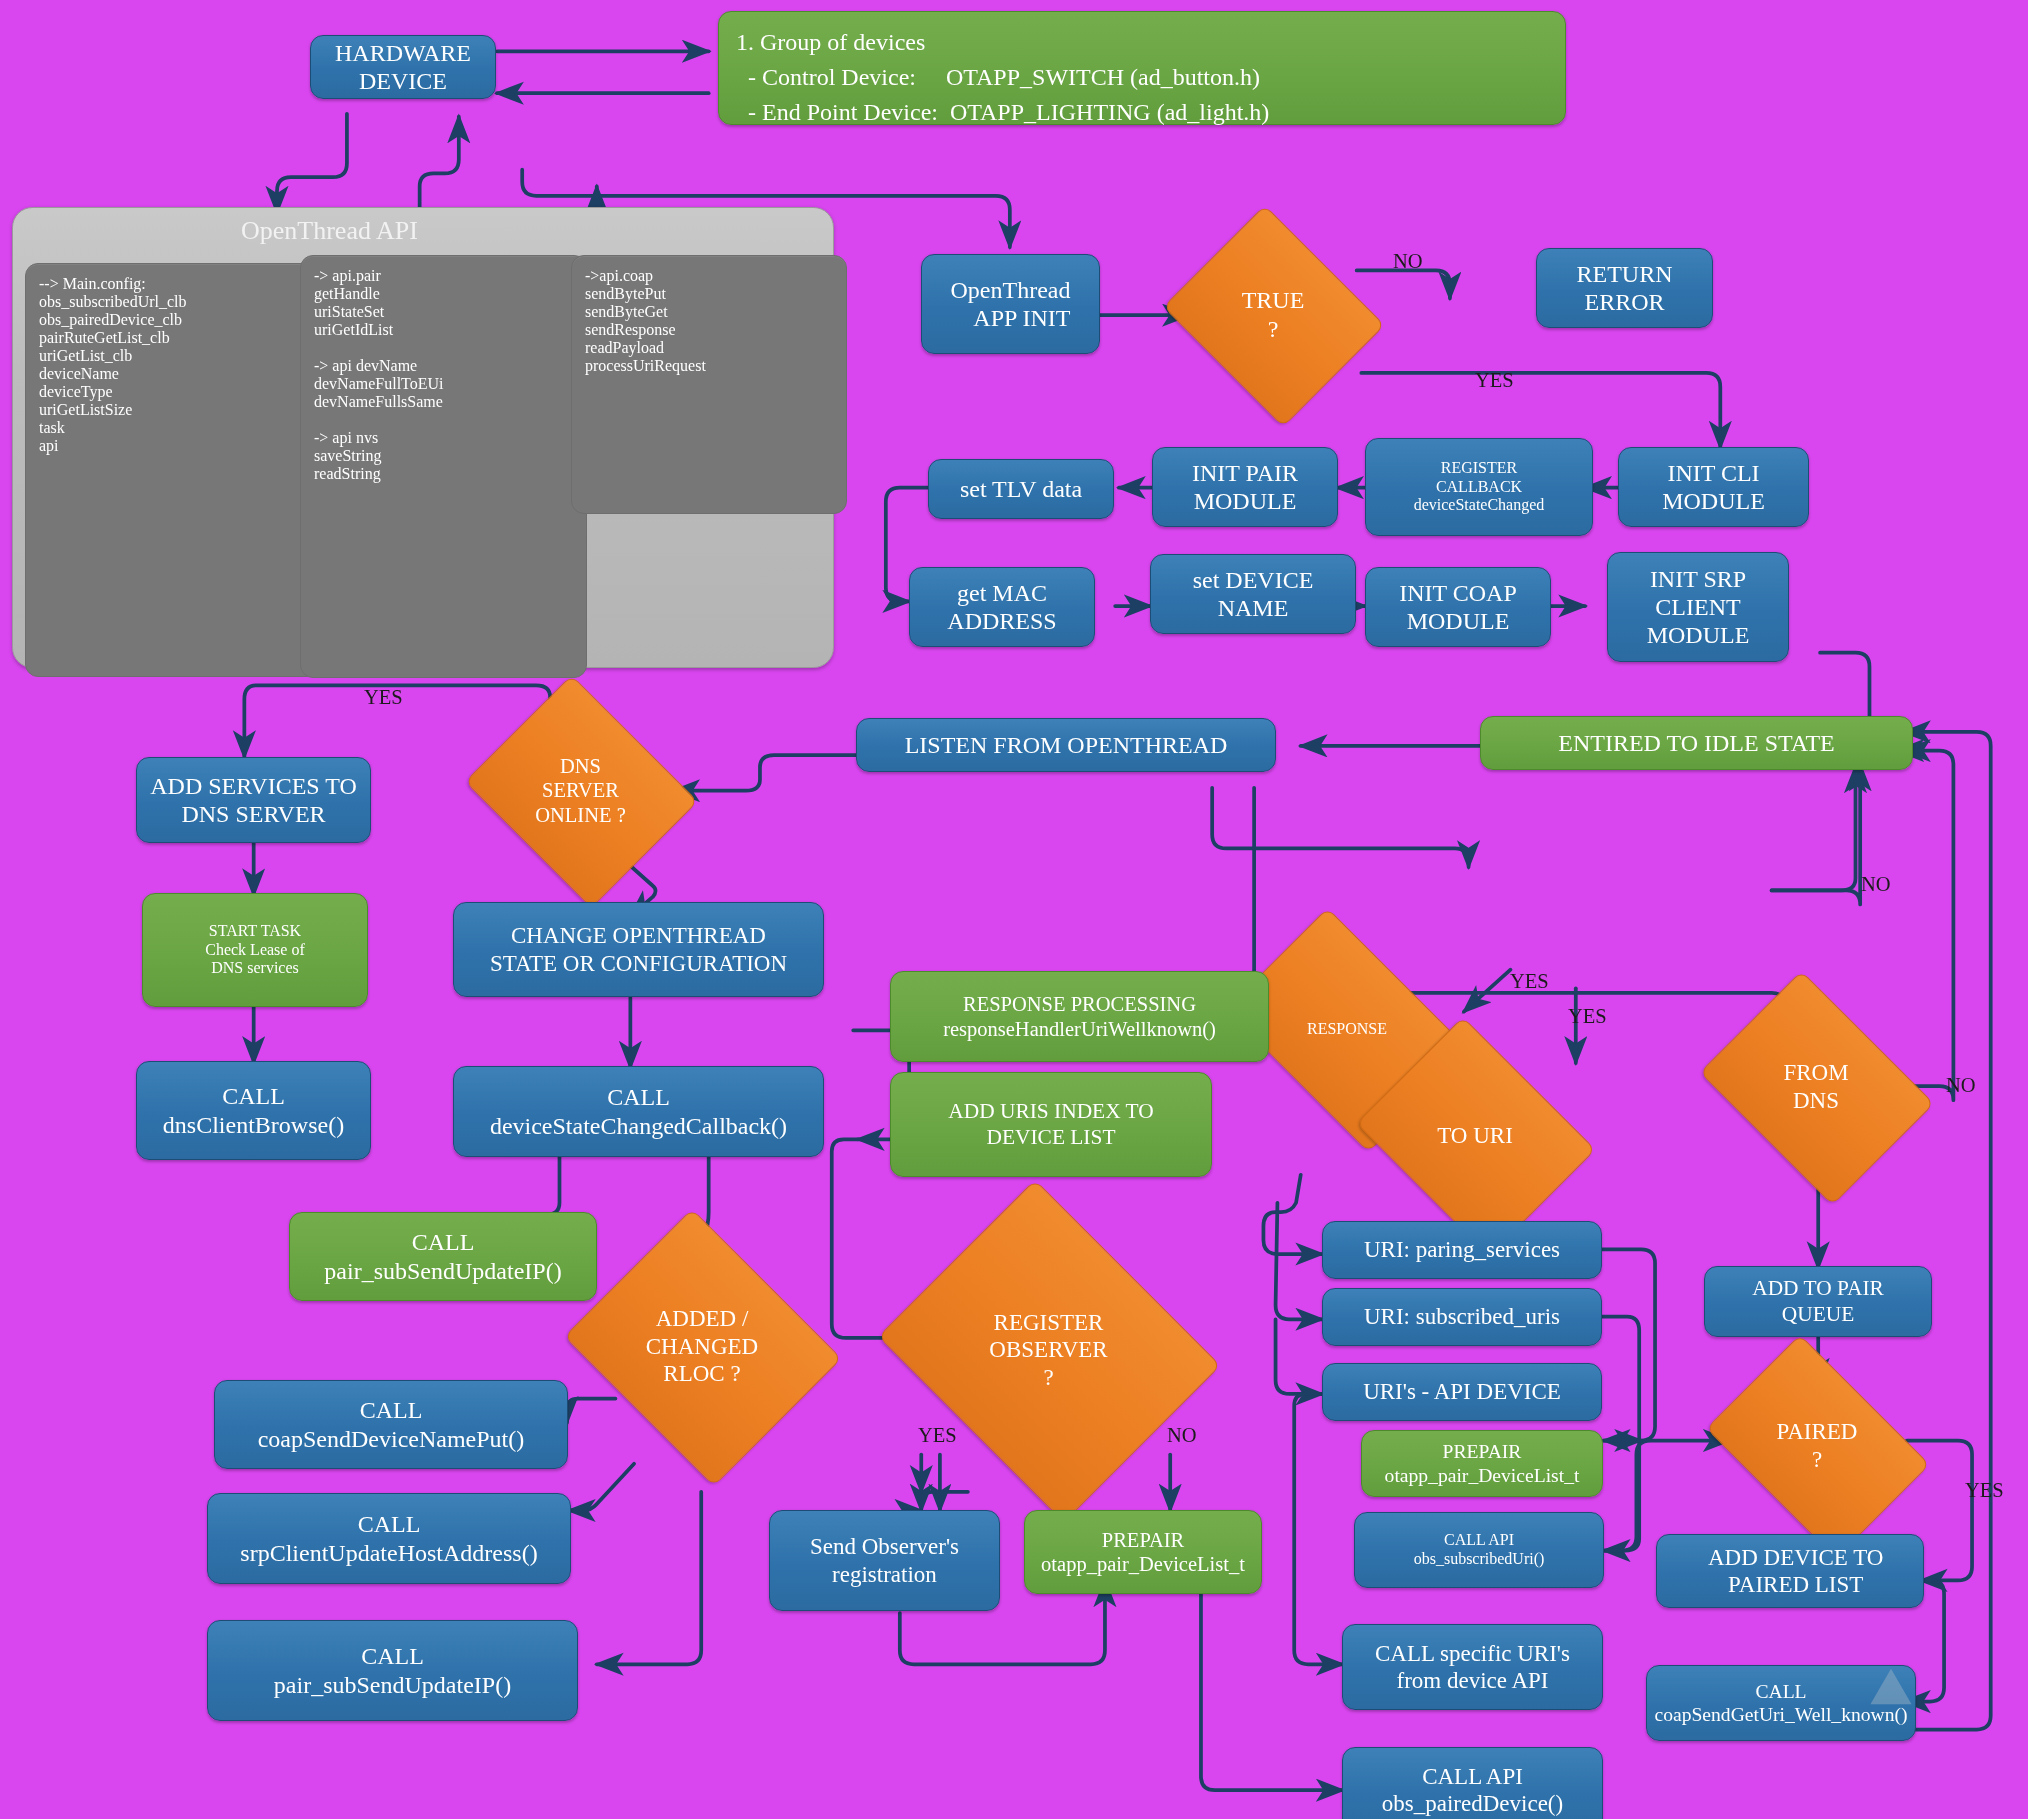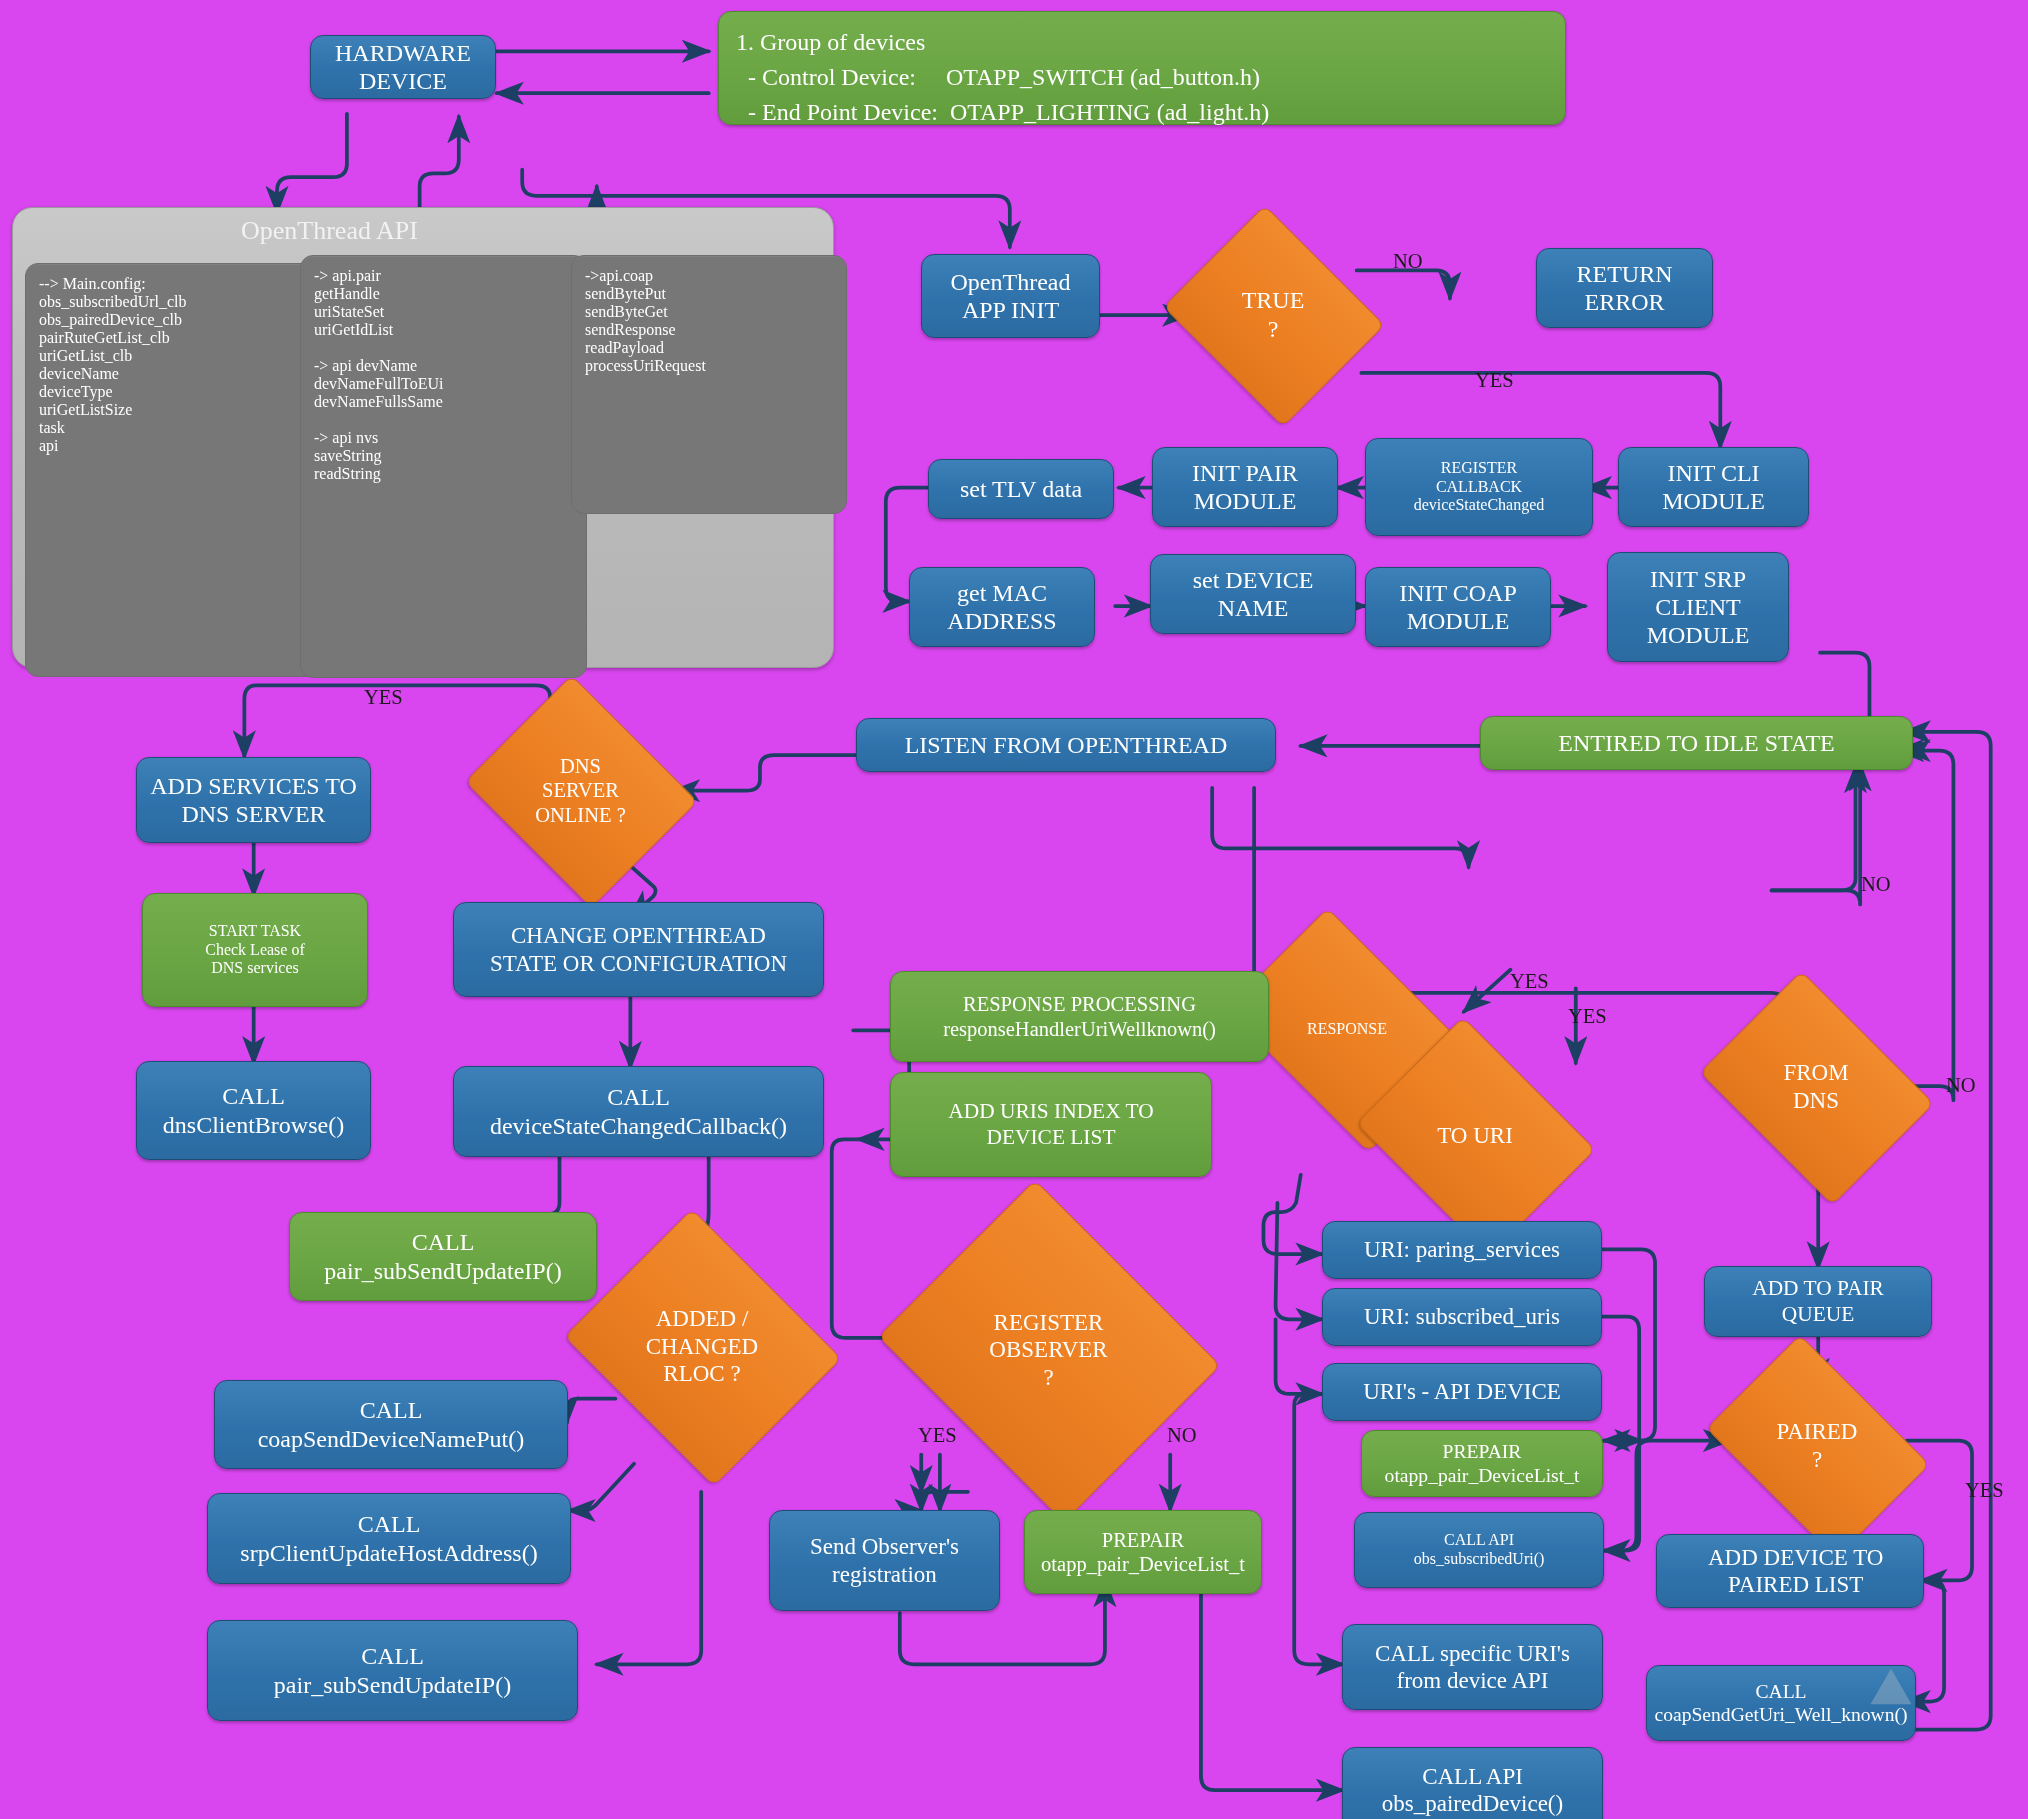--- a/index.html
+++ b/index.html
@@ -200,21 +200,21 @@
 -&gt; api nvs
 saveString
 readString</div>
   <div class="gray-col s24" style="position:absolute;left:571px;top:255px;width:250px;height:235px;white-space:pre;">-&gt;api.coap
 sendBytePut
 sendByteGet
 sendResponse
 readPayload
 processUriRequest</div>
 
-  <div class="node blue s26" style="left:921px;top:254px;width:179px;height:84px;">OpenThread<br>APP INIT</div>
+  <div class="node blue s26" style="left:921px;top:254px;width:179px;height:100px;text-align:right;">OpenThread<br>APP INIT</div>
 
   <div class="diamond" style="left:1189px;top:244px;width:168px;height:142px;">
     <div class="dshape"></div>
     <div class="dtext s26">TRUE<br>?</div>
   </div>
 
   <div class="node blue s26" style="left:1536px;top:248px;width:177px;height:80px;">RETURN<br>ERROR</div>
 
   <div class="node blue s26" style="left:1618px;top:447px;width:191px;height:80px;">INIT CLI<br>MODULE</div>
 

